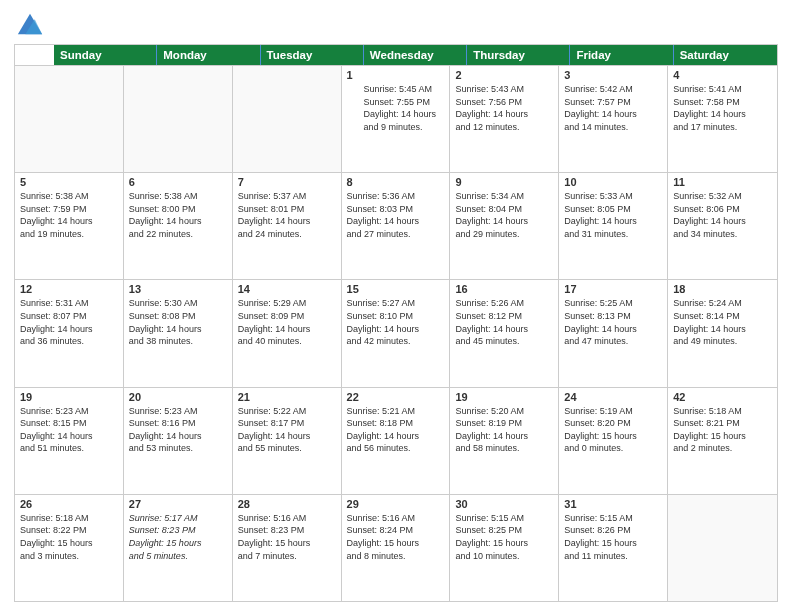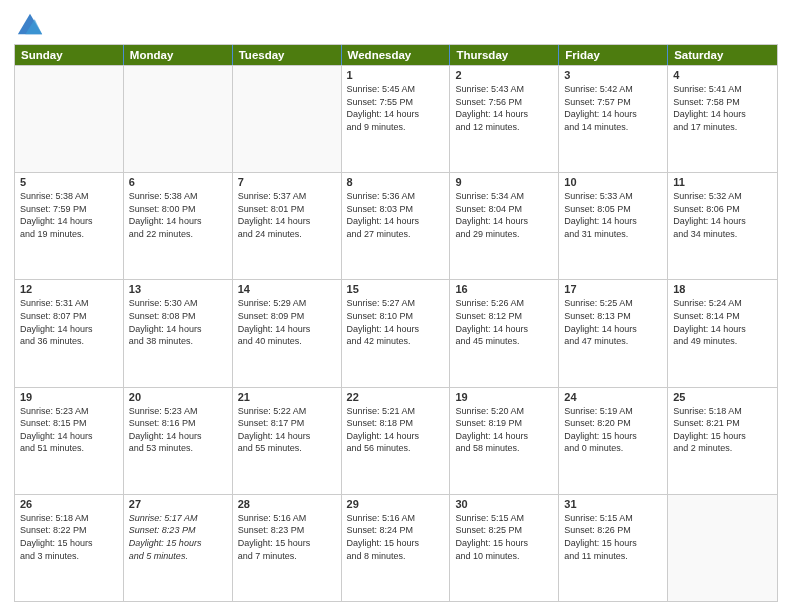--- a/index.html
+++ b/index.html
@@ -50,21 +50,22 @@
     }
     .calendar {
       flex: 1;
       display: flex;
       flex-direction: column;
       border: 1px solid #ccc;
     }
     .cal-header-row {
       display: grid;
       grid-template-columns: repeat(7, 1fr);
-      background: #4d7c0f;
+      background: #15803d;
+      margin-left: 39px;
     }
     .cal-header-cell {
       color: #fff;
       font-weight: bold;
       font-size: 11.5px;
       padding: 4px 6px;
       text-align: left;
       border-right: 1px solid #4a8dd5;
     }
     .cal-header-cell:last-child { border-right: none; }
@@ -135,21 +136,21 @@
         <div class="cal-header-cell">Friday</div>
         <div class="cal-header-cell">Saturday</div>
       </div>
     <div class="cal-body">
     <div class="cal-week">
           <div class="cal-cell empty"></div>
           <div class="cal-cell empty"></div>
           <div class="cal-cell empty"></div>
           <div class="cal-cell">
             <span class="day-num">1</span>
-            <div class="day-info" style="white-space: pre-line;">Sunrise: 5:45 AM
+            <div class="day-info" style="white-space: pre-line; margin-left: 17px;">Sunrise: 5:45 AM
 Sunset: 7:55 PM
 Daylight: 14 hours
 and 9 minutes.</div>
           </div>
           <div class="cal-cell">
             <span class="day-num">2</span>
             <div class="day-info" style="white-space: pre-line;">Sunrise: 5:43 AM
 Sunset: 7:56 PM
 Daylight: 14 hours
 and 12 minutes.</div>
@@ -308,21 +309,21 @@
 and 58 minutes.</div>
           </div>
           <div class="cal-cell">
             <span class="day-num">24</span>
             <div class="day-info" style="white-space: pre-line;">Sunrise: 5:19 AM
 Sunset: 8:20 PM
 Daylight: 15 hours
 and 0 minutes.</div>
           </div>
           <div class="cal-cell">
-            <span class="day-num">25</span>
+            <span class="day-num">42</span>
             <div class="day-info" style="white-space: pre-line;">Sunrise: 5:18 AM
 Sunset: 8:21 PM
 Daylight: 15 hours
 and 2 minutes.</div>
           </div>
         </div>
         <div class="cal-week">
           <div class="cal-cell">
             <span class="day-num">26</span>
             <div class="day-info" style="white-space: pre-line;">Sunrise: 5:18 AM

